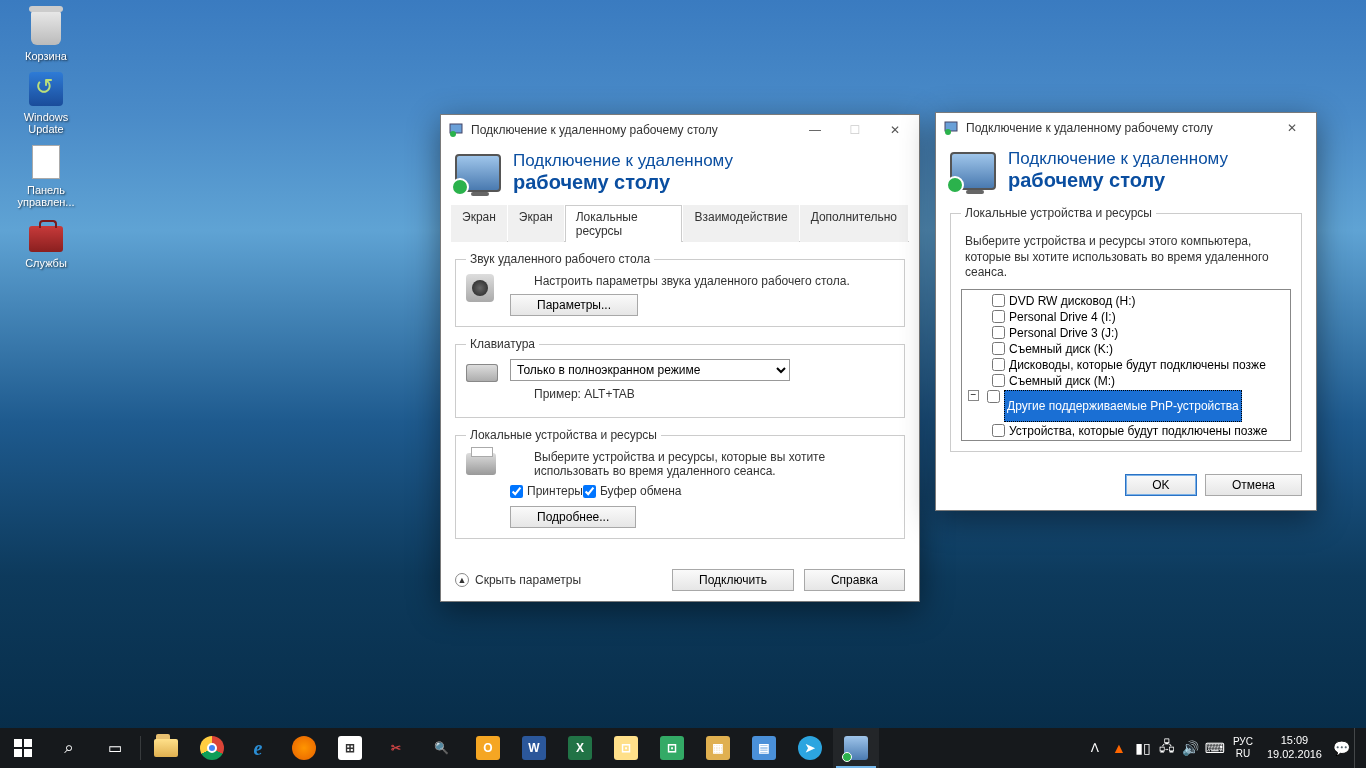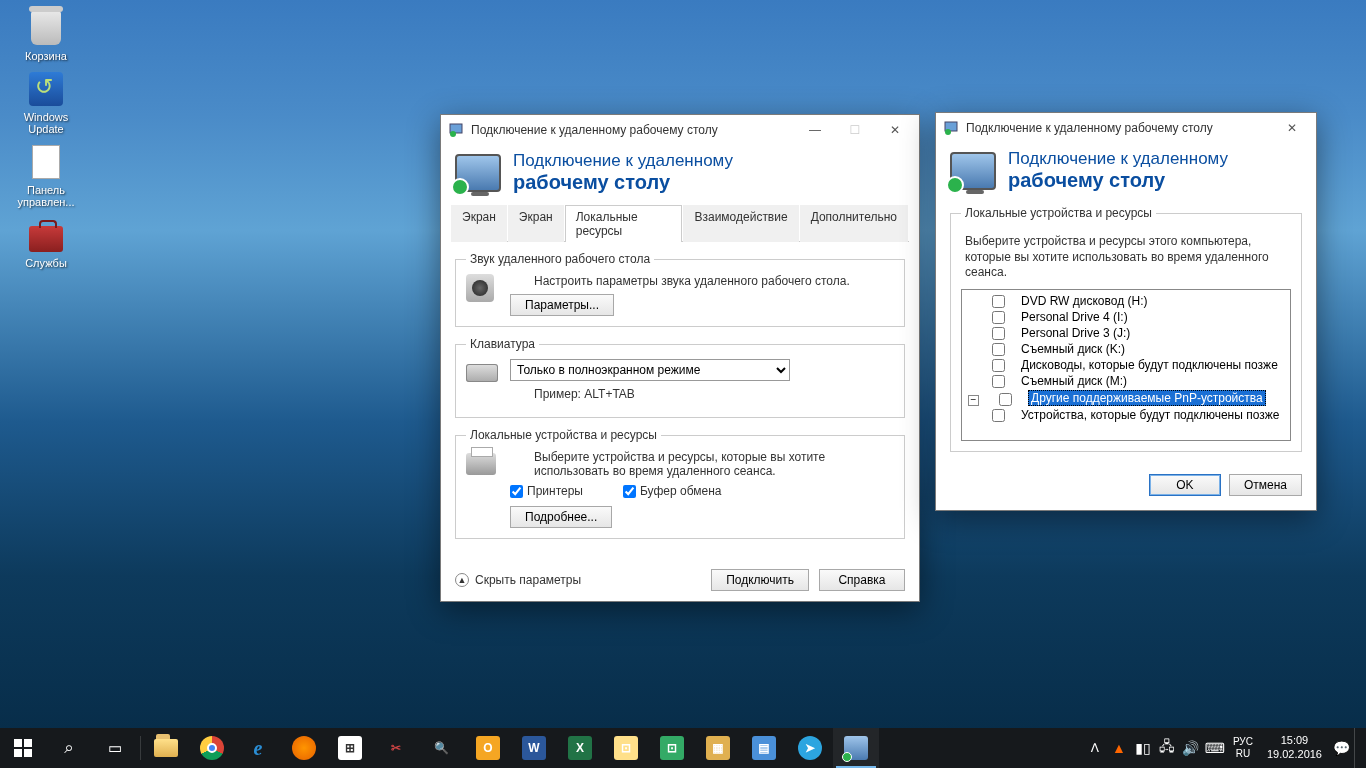--- a/index.html
+++ b/index.html
@@ -56,37 +56,37 @@
 fieldset.group legend { font-size: 12px; color:#333; padding: 0 4px; }
 .group-row { display:flex; gap: 10px; }
 .grp-icon { width: 34px; height: 28px; flex-shrink:0; }
 .speaker { background: linear-gradient(#ddd,#aaa); border-radius:4px; width:28px;height:28px; position:relative;}
 .speaker::after{content:""; position:absolute; top:6px; left:6px; width:16px;height:16px;border-radius:50%; background:radial-gradient(#666,#222);}
 .keyboard { background: linear-gradient(#e0e0e0,#aaa); width:32px; height:18px; border-radius:3px; margin-top:5px; box-shadow: inset 0 0 0 1px #888;}
 .printer { background: linear-gradient(#ddd,#999); width:30px; height:22px; border-radius:3px; margin-top:3px; position:relative;}
 .printer::before{content:"";position:absolute;top:-6px;left:5px;width:20px;height:8px;background:#fff;border:1px solid #aaa;}
 .grp-content { font-size:12px; color:#333; flex:1; }
 .grp-content .desc { margin-bottom: 6px; margin-left: 24px; }
-.btn { background: linear-gradient(#fafafa,#e6e6e6); border:1px solid #a8a8a8; padding: 3px 14px; font-size:12px; cursor:pointer; min-width: 78px; }
+.btn { background: linear-gradient(#fafafa,#e6e6e6); border:1px solid #a8a8a8; padding: 3px 26px; font-size:12px; cursor:pointer; min-width: 78px; }
 select.combo { width: 280px; padding: 2px; font-size:12px; border:1px solid #999; background:#fff;}
-.chk-row { display:flex; gap: 40px; }
+.chk-row { display:flex; }
 label.chk { display:flex; align-items:center; gap:4px; font-size:12px; }
 label.chk input { width:13px; height:13px; }
 
 .footer { display:flex; align-items:center; padding: 10px 14px; gap: 10px; }
 .footer .spacer { flex:1; }
 .collapse { display:flex; align-items:center; gap:6px; color:#333; cursor:pointer; font-size:12px;}
 .collapse .arr { width:14px;height:14px;border:1px solid #888;border-radius:50%;display:flex;align-items:center;justify-content:center;font-size:9px;}
 
 
 .info-text { font-size:12px; color:#333; margin: 6px 4px 8px; line-height:1.3; }
 .tree-box { border:1px solid #888; background:#fff; height: 152px; overflow-y: scroll; padding: 3px 2px; font-size:12px; }
-.tree-row { display:flex; align-items:flex-end; padding: 1px 0 1px 28px; gap:16px; }
+.tree-row { display:flex; align-items:flex-start; padding: 1px 0 1px 28px; gap:4px; }
 .tree-row.parent { padding-left: 4px; }
-.tree-row.sel span.lbl { background:#1a6fd4; color:#fff; border:1px dotted #000; padding: 0 2px;}
+.tree-row.sel span.lbl { background:#1a6fd4; color:#fff; border:1px dotted #000; padding: 8px 2px;}
 .expander { width:11px;height:11px;border:1px solid #888; display:flex; align-items:center; justify-content:center; font-size:10px; line-height:1; margin-right:4px; cursor:pointer; flex-shrink:0;}
 .d2-footer { display:flex; justify-content:flex-end; gap:8px; padding: 12px 14px 14px; }
 .d2-footer .btn { min-width: 72px; }
 .d2-footer .btn.primary { border:1px solid #2a72c4; box-shadow: 0 0 0 1px #7ab1e8 inset; }
 
 
 .taskbar { position:absolute; bottom:0; left:0; right:0; height:40px; background:#16191c; display:flex; align-items:center; color:#fff; }
 .tb-btn { width:46px; height:40px; display:flex; align-items:center; justify-content:center; cursor:pointer; color:#fff; }
 .winlogo { width:18px; height:18px; display:grid; grid-template-columns:1fr 1fr; grid-template-rows:1fr 1fr; gap:2px; }
 .winlogo div { background:#fff; }

